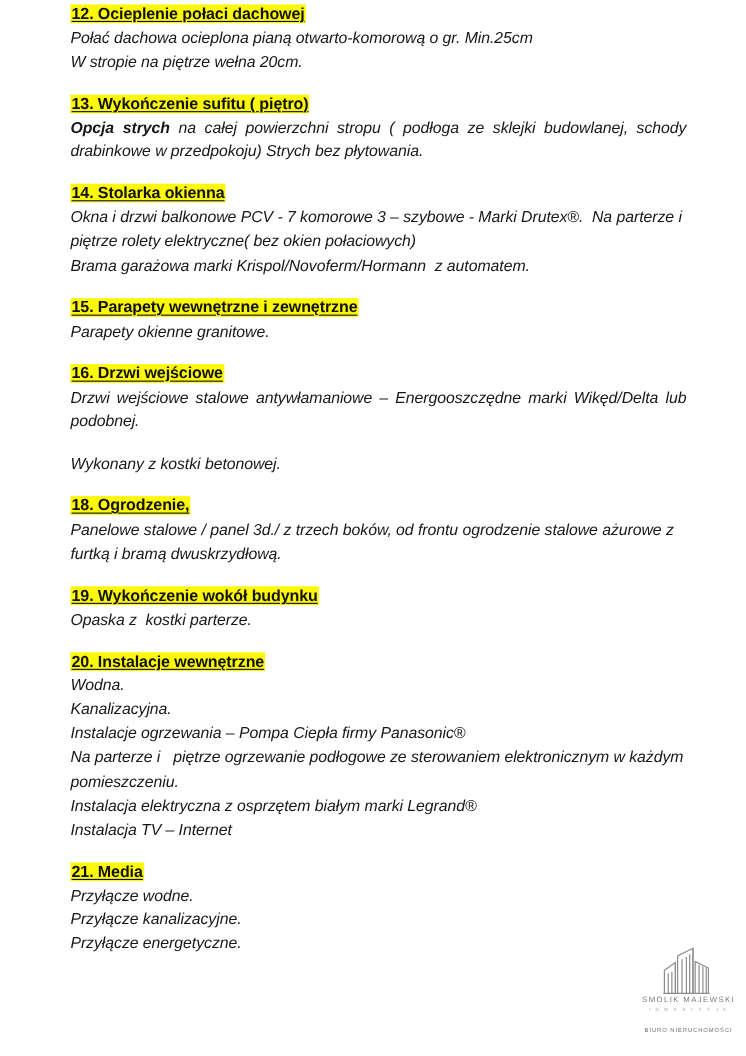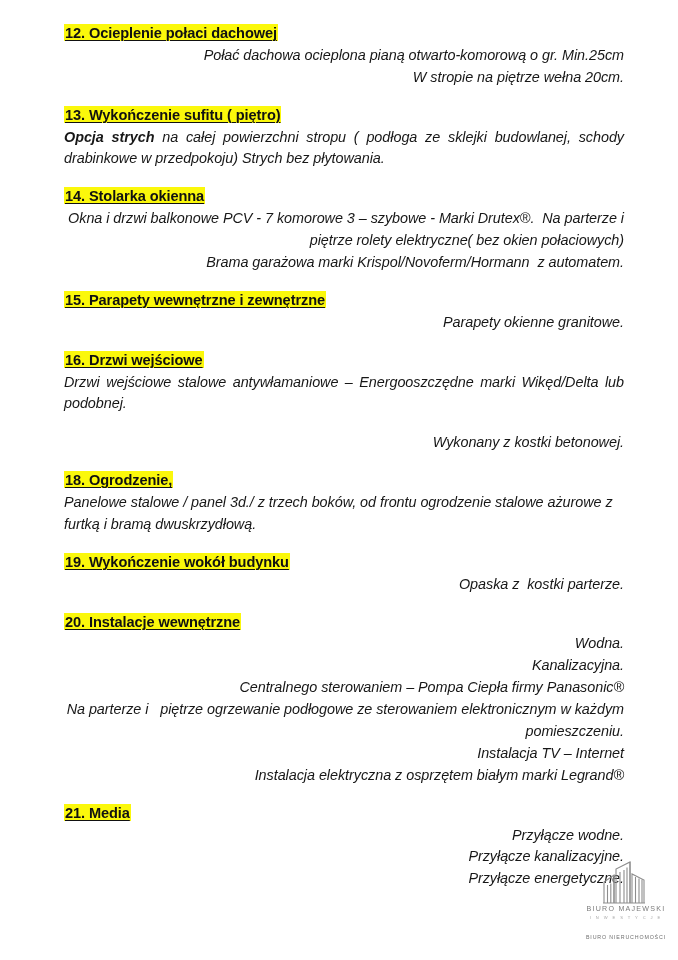--- a/index.html
+++ b/index.html
@@ -20,21 +20,21 @@
     position: absolute;
     left: 0; top: 0;
     width: 678px;
     height: 960px;
     background: #ffffff;
   }
 
   .content {
     position: absolute;
     left: 64px;
-    top: 24px;
+    top: 4px;
     width: 560px;
   }
 
   .section {
     margin-bottom: 17px;
   }
   .section.tight {
     margin-bottom: 4px;
   }
 
@@ -68,21 +68,20 @@
   .body-text.justify {
     text-align: justify;
     text-justify: inter-word;
   }
   .body-text .b {
     font-weight: bold;
   }
   .line {
     display: block;
     white-space: pre-wrap;
-    text-align: right;
   }
 
   
   .logo {
     position: absolute;
     left: 576px;
     top: 860px;
     width: 100px;
     height: 92px;
     text-align: center;
@@ -186,24 +185,24 @@
       </p>
     </div>
 
     <div class="section">
       <p class="heading-wrap">
         <span class="heading">20. Instalacje wewnętrzne</span>
       </p>
       <p class="body-text">
         <span class="line">Wodna.</span>
         <span class="line">Kanalizacyjna.</span>
-        <span class="line">Centralnego sterowaniem – Pompa Ciepła firmy Panasonic®</span>
+        <span class="line">Instalacje ogrzewania – Pompa Ciepła firmy Panasonic®</span>
         <span class="line">Na parterze i   piętrze ogrzewanie podłogowe ze sterowaniem elektronicznym w każdym pomieszczeniu.</span>
+        <span class="line">Instalacja elektryczna z osprzętem białym marki Legrand®</span>
         <span class="line">Instalacja TV – Internet</span>
-        <span class="line">Instalacja elektryczna z osprzętem białym marki Legrand®</span>
       </p>
     </div>
 
     <div class="section tight">
       <p class="heading-wrap">
         <span class="heading">21. Media</span>
       </p>
       <p class="body-text">
         <span class="line">Przyłącze wodne.</span>
         <span class="line">Przyłącze kanalizacyjne.</span>
@@ -225,18 +224,18 @@
         <path d="M34.8 43 V23.5"></path>
         <path d="M44 43 V12"></path>
         <path d="M48 43 V10"></path>
         <path d="M51 43 V7.5"></path>
         <path d="M59.5 43 V17"></path>
         <path d="M63 43 V18.5"></path>
         <path d="M66 43 V19.5"></path>
         <path d="M27 43 H69"></path>
       </g>
     </svg>
-    <div class="logo-name">BIURO MAJEWSKI</div>
+    <div class="logo-name">SMOLIK MAJEWSKI</div>
     <div class="logo-sub">I N W E S T Y C J E</div>
     <div class="logo-tag">BIURO NIERUCHOMOŚCI</div>
   </div>
 
 </div>
 
 </body></html>

